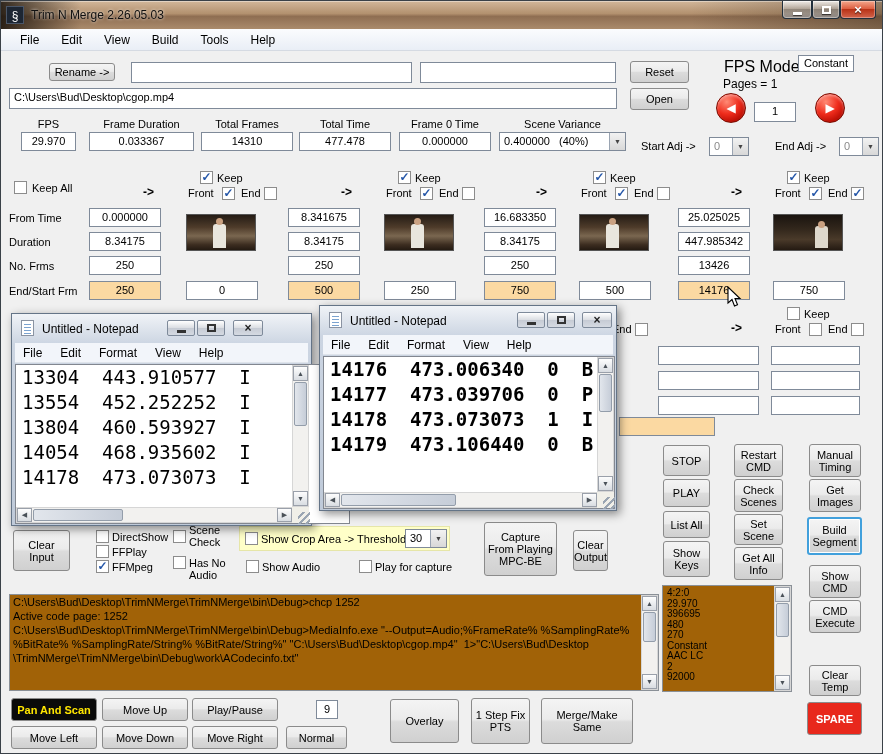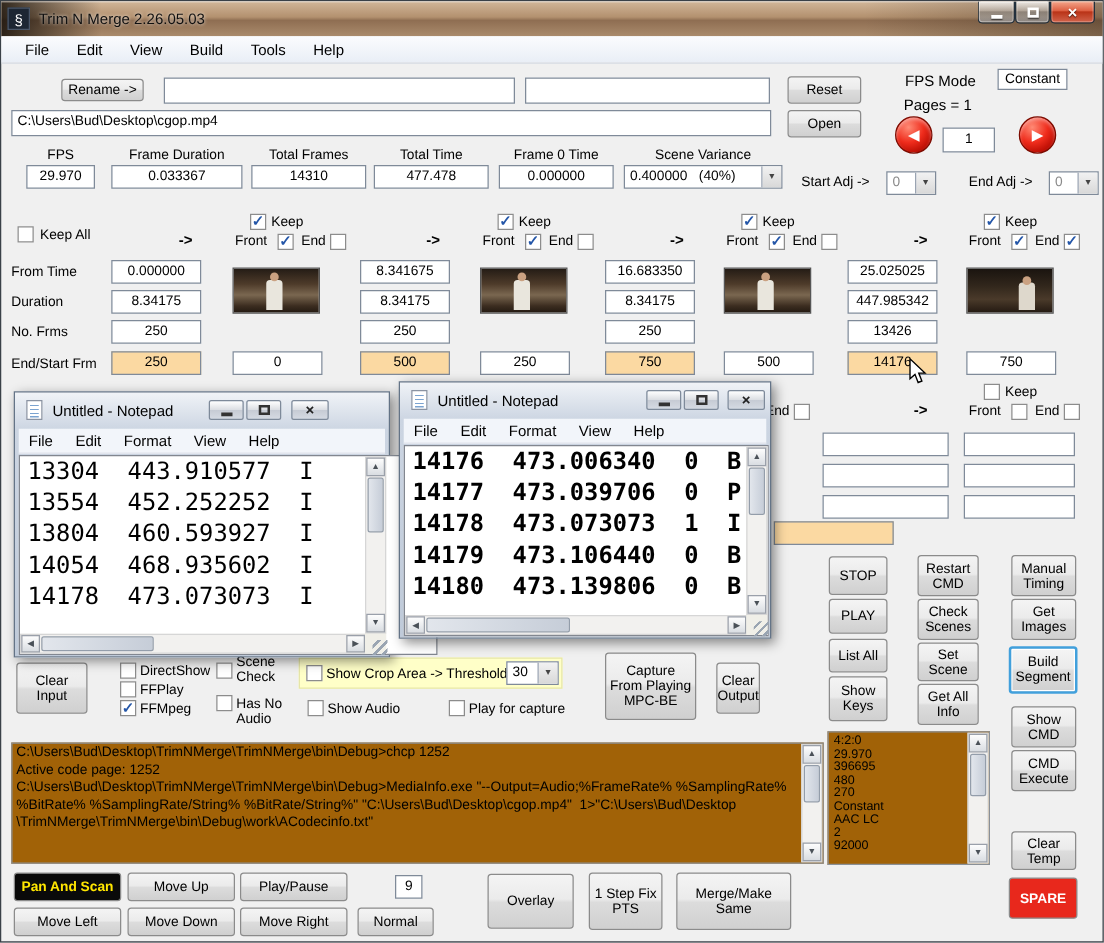--- a/index.html
+++ b/index.html
@@ -98,21 +98,21 @@
     <span class="menu-item">View</span>
     <span class="menu-item">Build</span>
     <span class="menu-item">Tools</span>
     <span class="menu-item">Help</span>
   </div>
 
   <div class="btn abs" style="left:48px;top:62px;width:66px;height:18px">Rename -&gt;</div>
   <div class="field left abs" style="left:130px;top:61px;width:281px;height:21px"></div>
   <div class="field left abs" style="left:419px;top:61px;width:196px;height:21px"></div>
   <div class="btn abs" style="left:629px;top:60px;width:59px;height:22px">Reset</div>
-  <div class="lbl abs" style="left:723px;top:57px;font-size:12px">FPS Mode</div>
+  <div class="lbl abs" style="left:723px;top:57px;font-size:16px">FPS Mode</div>
   <div class="field abs" style="left:797px;top:54px;width:56px;height:17px;line-height:14px">Constant</div>
   <div class="lbl abs" style="left:722px;top:76px;font-size:12px">Pages = 1</div>
 
   <div class="field left abs" style="left:8px;top:87px;width:608px;height:21px">C:\Users\Bud\Desktop\cgop.mp4</div>
   <div class="btn abs" style="left:629px;top:87px;width:59px;height:22px">Open</div>
   <div class="navbtn abs" style="left:715px;top:92px">
       <span>◀</span>
     </div>
   <div class="field abs" style="left:753px;top:101px;width:42px;height:20px">1</div>
   <div class="navbtn abs" style="left:814px;top:92px">
@@ -381,21 +381,20 @@
       <span class="np-menu-item">Format</span>
       <span class="np-menu-item">View</span>
       <span class="np-menu-item">Help</span>
     </div>
     <div class="np-client" style="left:3px;top:50px;width:292px;height:153px">
       <div style="position:absolute;left:0;top:0;width:274px;height:136px;overflow:hidden">
         <div class="np-line bold">14176  473.006340  0  B</div>
         <div class="np-line bold">14177  473.039706  0  P</div>
         <div class="np-line bold">14178  473.073073  1  I</div>
         <div class="np-line bold">14179  473.106440  0  B</div>
-        <div class="np-line bold">14180  473.139806  0  B</div>
       </div>
       <div class="sb" style="left:273px;top:0;width:17px;height:135px">
         <div class="btn3" style="left:0;top:0;width:15px;height:15px">▲</div>
         <div class="thumbel" style="left:1px;top:16px;width:13px;height:38px"></div>
         <div class="btn3" style="left:0;bottom:0;width:15px;height:15px">▼</div>
       </div>
       <div class="sb" style="left:0;top:135px;width:274px;height:16px">
         <div class="btn3" style="left:0;top:0;width:15px;height:14px">◀</div>
         <div class="thumbel" style="left:16px;top:1px;width:115px;height:12px"></div>
         <div class="btn3" style="right:0;top:0;width:15px;height:14px">▶</div>

